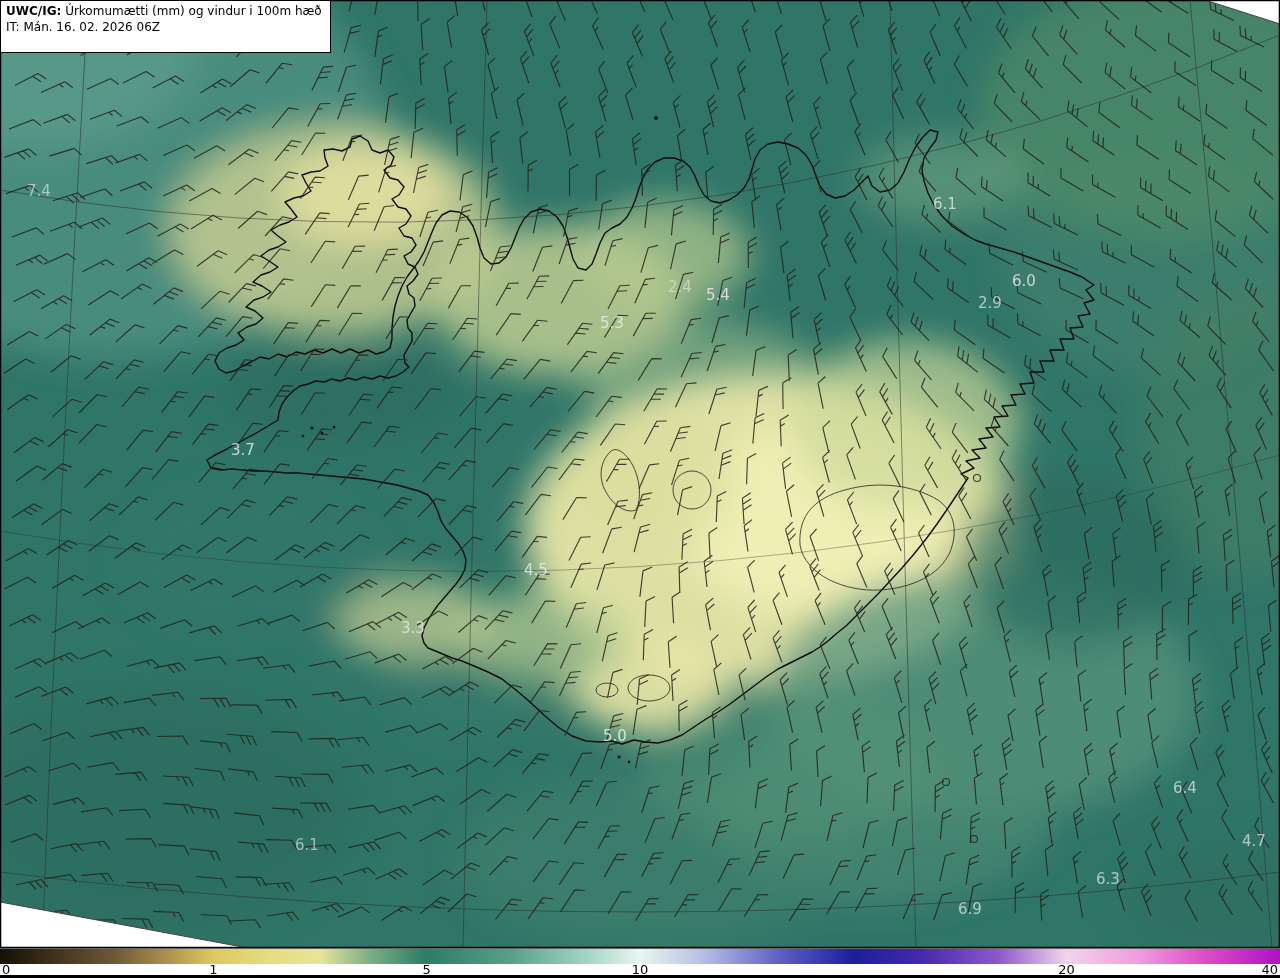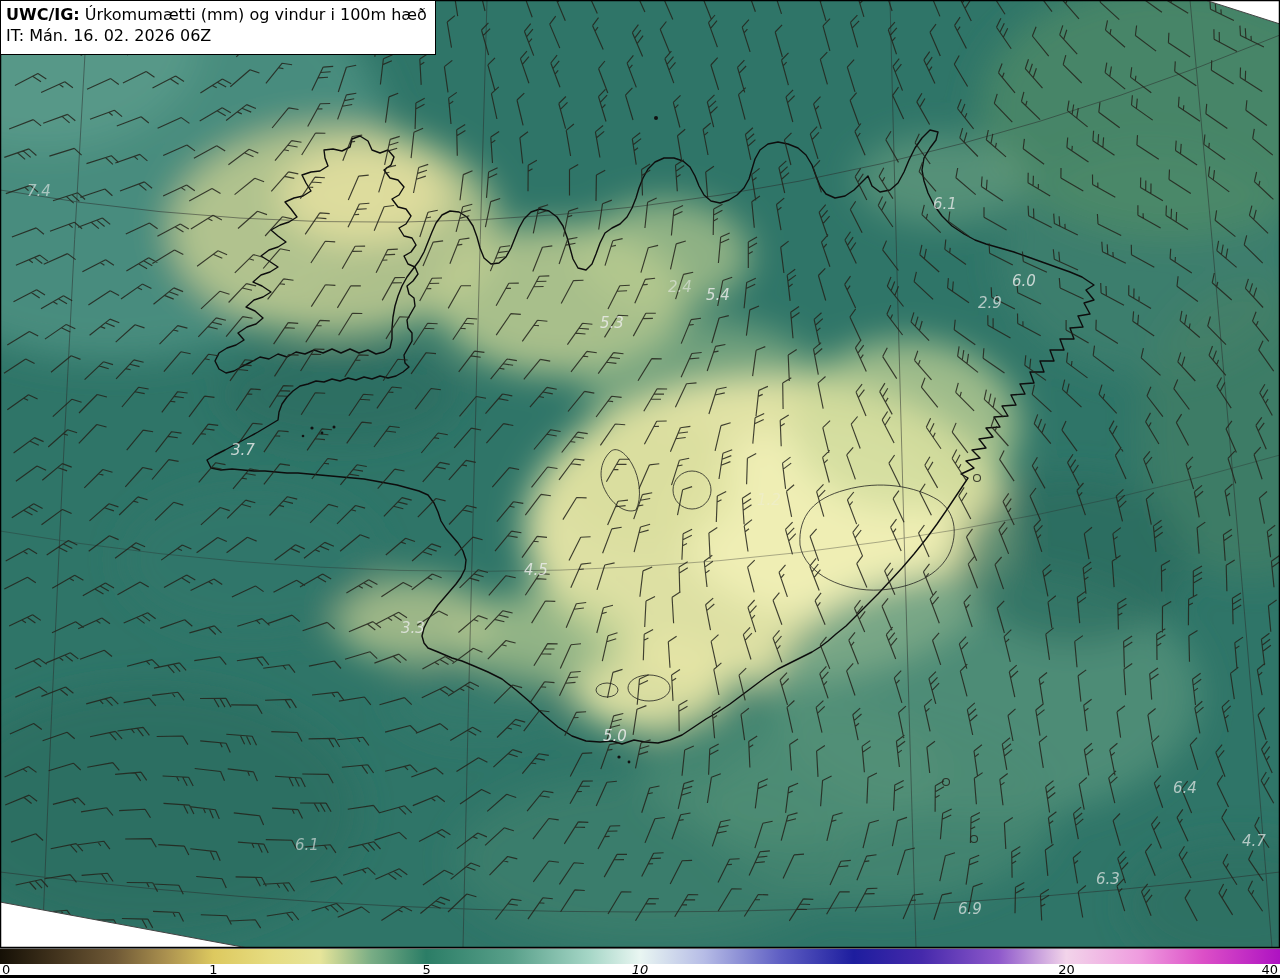--- a/index.html
+++ b/index.html
@@ -1,21 +1,21 @@
 <!DOCTYPE html>
 <html><head>
 <meta charset="utf-8">
 <style>
   html,body{margin:0;padding:0;background:#fff;}
   .screen{position:relative;width:1280px;height:978px;overflow:hidden;background:#fff;
           font-family:"DejaVu Sans","Liberation Sans",sans-serif;}
-  .map-wrap{position:absolute;top:0;left:0;width:1280px;height:948px;font-style:italic;}
+  .map-wrap{position:absolute;top:0;left:0;width:1280px;height:948px;}
   svg{display:block;}
   .hdr{position:absolute;top:0;left:0;z-index:6;background:#fff;border:1px solid #000;
-       padding:3px 8px 8px 5px;font-size:16px;line-height:1.32;color:#000;}
+       padding:3px 8px 16px 5px;font-size:12px;line-height:1.32;color:#000;}
   .hdr div{white-space:nowrap;}
   .cbar-area{position:absolute;left:0;top:948px;width:1280px;height:30px;background:#fff;z-index:5;}
   .cbar-grad{position:absolute;left:0;top:0;width:1280px;height:15px;border-top:1px solid #666;}
   .cbar-ticks{position:absolute;left:0;top:15px;width:1280px;height:15px;}
   .cbar-ticks span{position:absolute;top:0;font-size:13px;color:#000;line-height:14px;}
   .bottom-edge{position:absolute;left:0;top:975px;width:1280px;height:3px;background:#000;z-index:6;}
   text.vlabel{font-family:"DejaVu Sans","Liberation Sans",sans-serif;font-size:15px;fill:#ededed;}
 </style>
 </head>
 <body>
@@ -145,21 +145,21 @@
       <span>Mán. 16. 02. 2026 06Z</span>
     </div>
   </div>
 
   <div class="cbar-area">
     <div class="cbar-grad" id="cbar" style="background: linear-gradient(to right, rgb(21, 16, 6) 0%, rgb(62, 48, 27) 4%, rgb(111, 89, 54) 9%, rgb(171, 145, 79) 13%, rgb(221, 201, 95) 16.7%, rgb(230, 220, 128) 21%, rgb(231, 229, 154) 25%, rgb(121, 173, 133) 29%, rgb(43, 125, 102) 33.3%, rgb(89, 160, 138) 40%, rgb(165, 214, 198) 46%, rgb(233, 246, 242) 50%, rgb(182, 188, 230) 55%, rgb(94, 94, 195) 61%, rgb(29, 29, 158) 66.7%, rgb(69, 41, 171) 72%, rgb(142, 88, 203) 78%, rgb(242, 212, 234) 83.3%, rgb(239, 156, 223) 89%, rgb(220, 79, 199) 94%, rgb(174, 18, 194) 100%);"></div>
     <div class="cbar-ticks" id="cbar-ticks">
         <span style="left: 2px;">0</span>
         <span style="left: 16.67%; transform: translateX(-50%);">1</span>
         <span style="left: 33.33%; transform: translateX(-50%);">5</span>
-        <span style="left: 50%; transform: translateX(-50%); font-style: italic;">10</span>
+        <span style="left: 50%; transform: translateX(-50%);">10</span>
         <span style="left: 66.67%; transform: translateX(-50%); margin-top: 23px;">15</span>
         <span style="left: 83.33%; transform: translateX(-50%);">20</span>
         <span style="left: auto; right: 2px;">40</span>
       </div>
   </div>
 
   <div class="bottom-edge"></div>
 </div>
 
 </body></html>

